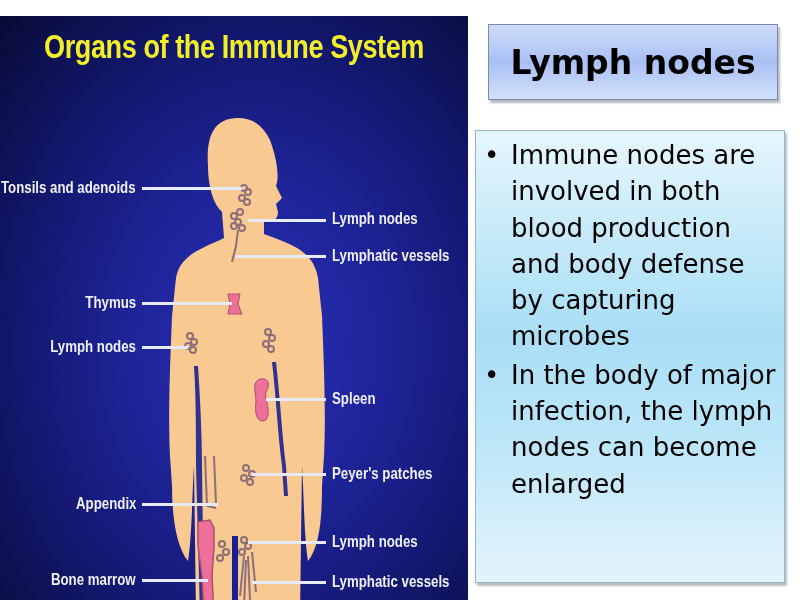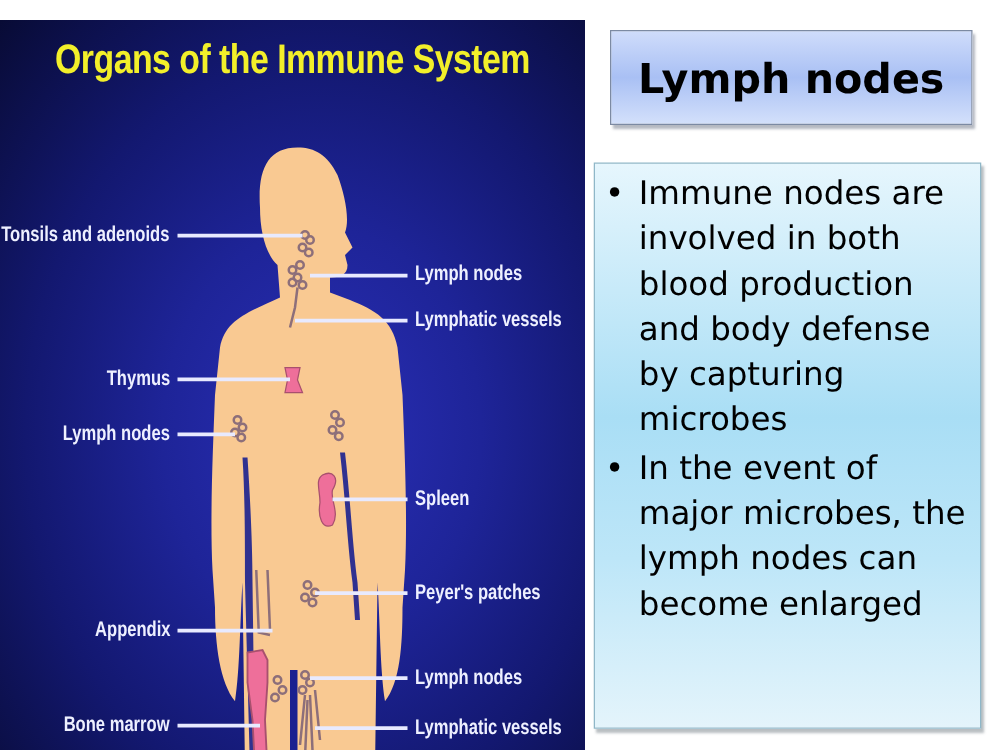--- a/index.html
+++ b/index.html
@@ -121,16 +121,16 @@
 </div>
 
 <div class="content-box">
   <ul class="bullets">
     <li class="bullet">
       <span class="bullet-dot">•</span>
       <span>Immune nodes are involved in both blood production and body defense by capturing microbes</span>
     </li>
     <li class="bullet">
       <span class="bullet-dot">•</span>
-      <span>In the event of major microbes, the lymph nodes can become enlarged</span>
+      <span>In the body of major infection, the lymph nodes can become enlarged</span>
     </li>
   </ul>
 </div>
 
 </body></html>

